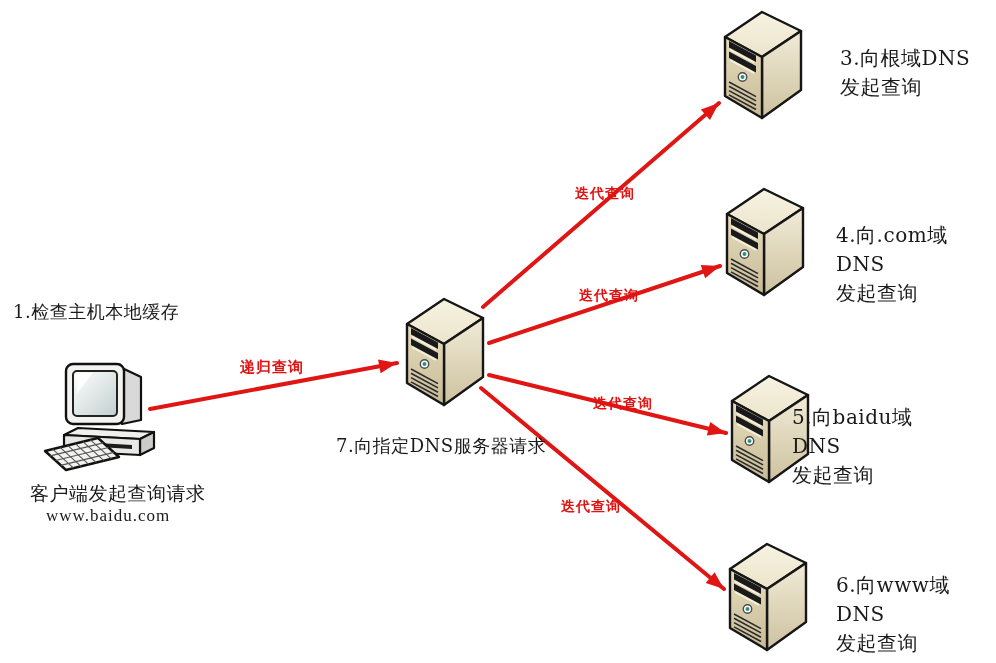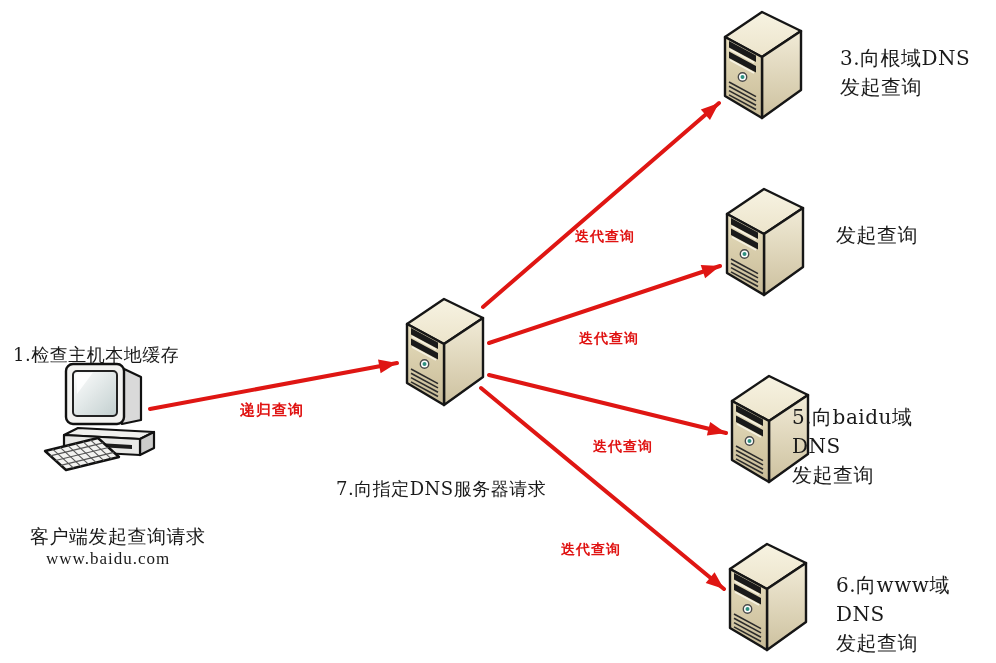--- a/index.html
+++ b/index.html
@@ -2,21 +2,21 @@
 <html><head>
 <meta charset="utf-8">
 <style>
   html,body{margin:0;padding:0;background:#fff;}
   #canvas{
     position:relative;width:996px;height:663px;background:#ffffff;
     font-family:"DejaVu Serif","Liberation Serif",serif;color:#1a1a1a;
     overflow:hidden;
   }
   .abs{position:absolute;}
-  .lbl{position:absolute;white-space:nowrap;margin-top:43px;}
+  .lbl{position:absolute;white-space:nowrap;}
   .step{font-size:18px;letter-spacing:0.5px;}
   .caption{font-size:19px;letter-spacing:0.5px;}
   .domain{font-size:17px;font-family:Liberation Serif, serif;letter-spacing:1px;}
   .redlbl{font-size:14px;font-weight:bold;color:#e01312;letter-spacing:1px;
           font-family:"DejaVu Sans","Liberation Sans",sans-serif;}
   .target{position:absolute;text-align:left;font-size:20px;line-height:29px;letter-spacing:0.5px;}
   svg{display:block;}
   #arrow-layer{position:absolute;left:0;top:0;z-index:1;}
   .icon{z-index:2;}
   .lbl,.target{z-index:3;}
@@ -151,20 +151,21 @@
   <div class="lbl redlbl" style="left:593px;top:395px">迭代查询</div>
 
   <div class="lbl redlbl" style="left:561px;top:498px">迭代查询</div>
 
   <div class="target" style="left:840px;top:44px;width:135px">
     <div>3.向根域DNS</div>
     <div>发起查询</div>
   </div>
 
   <div class="target" style="left:836px;top:221px;width:150px">
+    <div>4.向.com域DNS</div>
     <div>发起查询</div>
   </div>
 
   <div class="target" style="left:792px;top:403px;width:160px">
     <div>5.向baidu域DNS</div>
     <div>发起查询</div>
   </div>
 
   <div class="target" style="left:836px;top:571px;width:145px">
     <div>6.向www域DNS</div>

